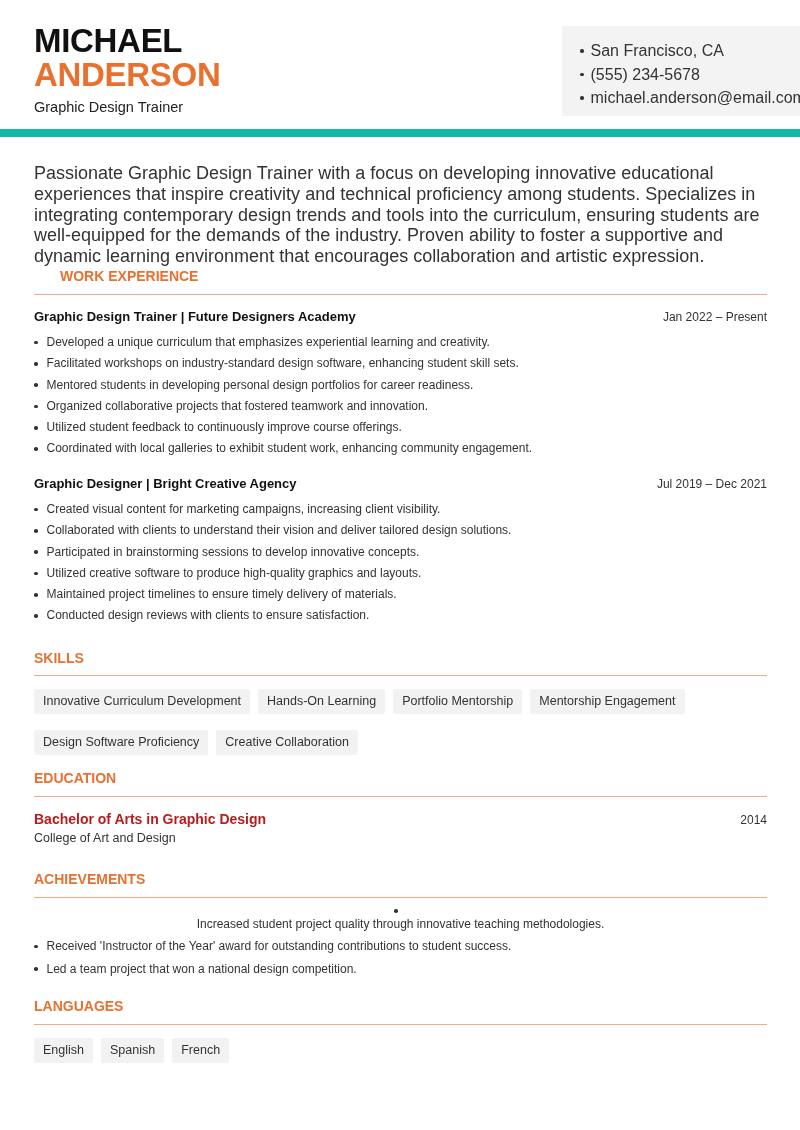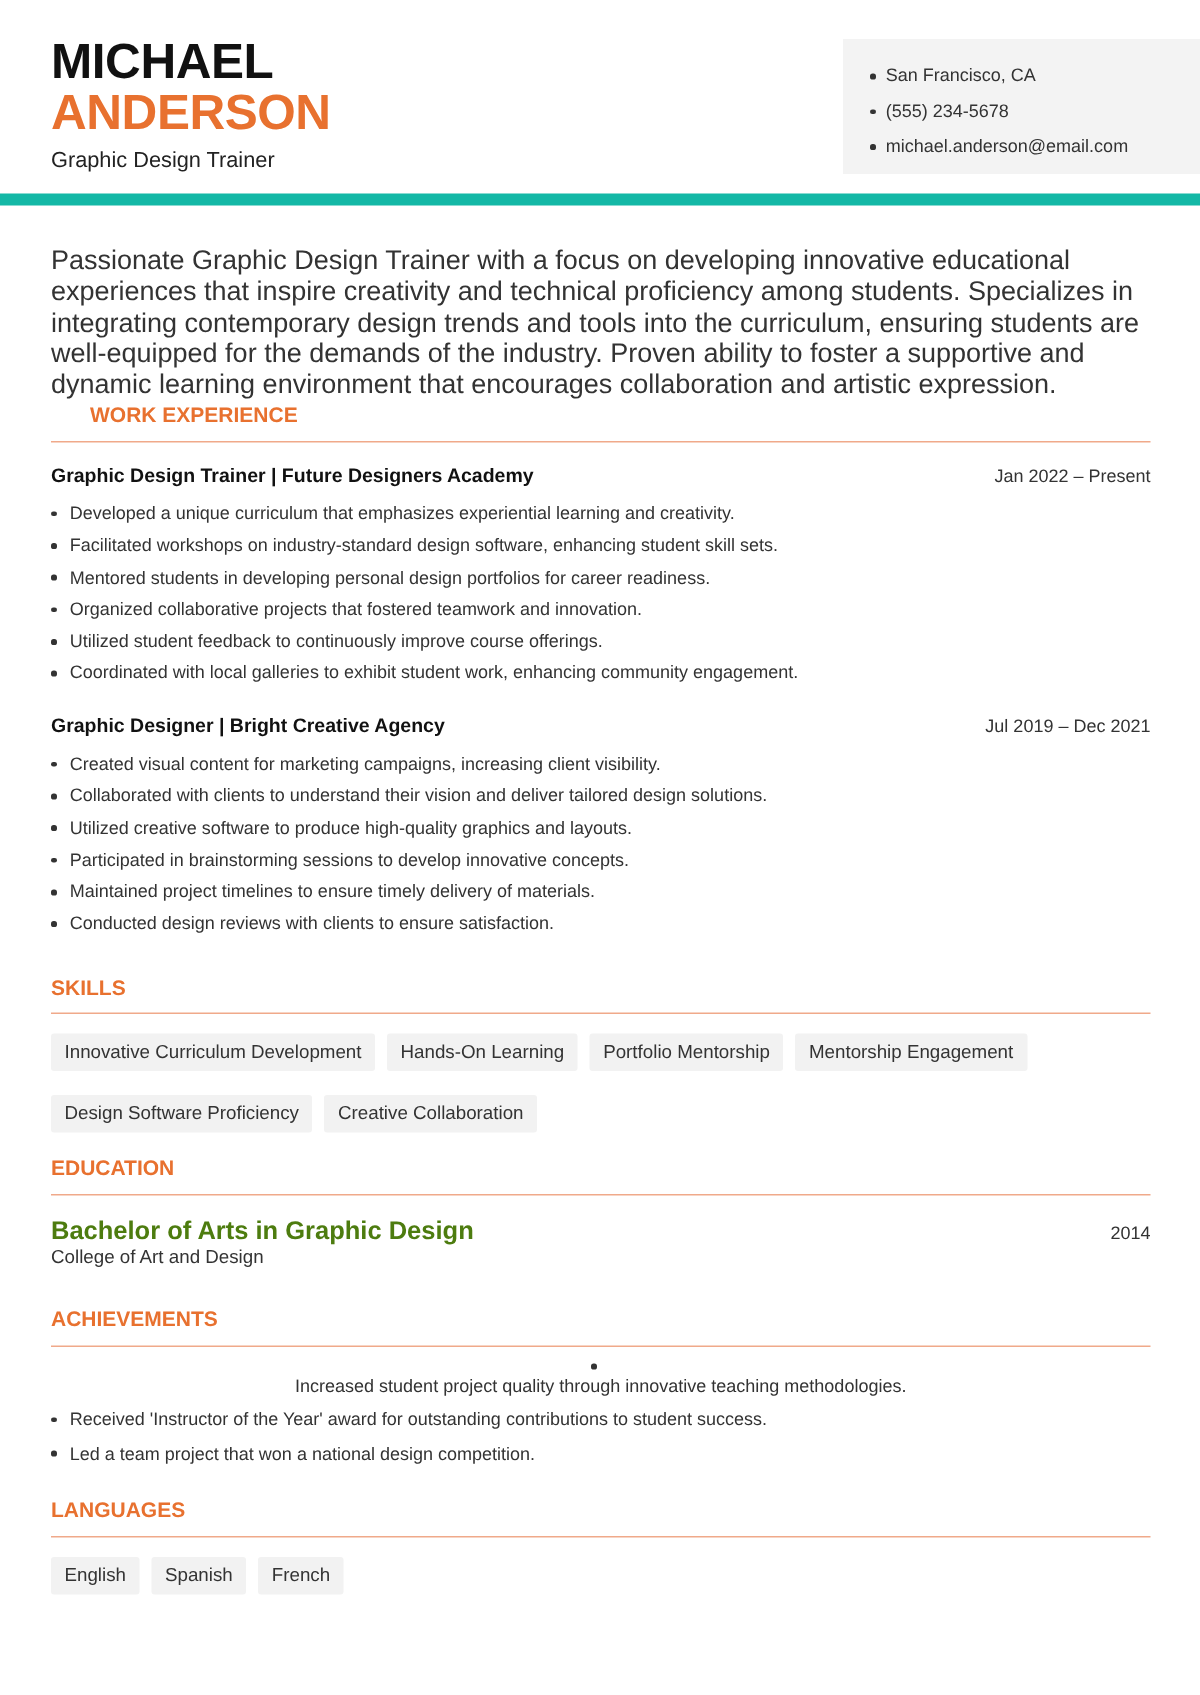--- a/index.html
+++ b/index.html
@@ -27,21 +27,21 @@
     .job-title {
       position: absolute; left: 34px; top: 99px;
       font-size: 14.5px; color: #222222;
     }
     .contact-box {
       position: absolute; left: 562px; top: 26px; width: 238px; height: 90px;
       background: #f3f3f3;
       padding: 13px 0 0 18px;
     }
     .contact-item {
-      font-size: 12px; color: #333333; line-height: 23.5px;
+      font-size: 16px; color: #333333; line-height: 23.5px;
       display: flex; align-items: center; text-align: center;
     }
     .bullet-dot {
       display: inline-block; width: 3.5px; height: 3.5px; border-radius: 50%;
       background: #333333; margin-right: 7px; flex: none;
     }
     .summary {
       position: absolute; left: 34px; top: 163px; width: 740px;
       font-size: 18px; line-height: 20.8px; color: #333333;
     }
@@ -70,21 +70,21 @@
       display: flex; flex-wrap: wrap; gap: 16px 8px;
     }
     .chip {
       background: #f2f2f2; font-size: 12.5px; color: #333333;
       padding: 0 9px; height: 25px; line-height: 25px; border-radius: 2px;
     }
     .edu-row {
       position: absolute; left: 34px; width: 733px;
       display: flex; justify-content: space-between; align-items: baseline;
     }
-    .edu-degree { font-size: 17px; font-weight: 700; color: #4d7c0f; }
+    .edu-degree { font-size: 14px; font-weight: 700; color: #b91c1c; }
     .edu-year { font-size: 12px; color: #333333; }
     .edu-school { position: absolute; left: 34px; font-size: 12.5px; color: #333333; }
   </style>
 </head>
 <body>
 
 <div class="header">
   <div class="name-first">MICHAEL</div>
   <div class="name-last">ANDERSON</div>
   <div class="job-title">Graphic Design Trainer</div>
@@ -148,25 +148,25 @@
   <div class="bullet-row">
       <span class="bullet-dot"></span>
       <span>Created visual content for marketing campaigns, increasing client visibility.</span>
     </div>
   <div class="bullet-row">
       <span class="bullet-dot"></span>
       <span>Collaborated with clients to understand their vision and deliver tailored design solutions.</span>
     </div>
   <div class="bullet-row">
       <span class="bullet-dot"></span>
+      <span>Participated in brainstorming sessions to develop innovative concepts.</span>
+    </div>
+  <div class="bullet-row">
+      <span class="bullet-dot"></span>
       <span>Utilized creative software to produce high-quality graphics and layouts.</span>
-    </div>
-  <div class="bullet-row">
-      <span class="bullet-dot"></span>
-      <span>Participated in brainstorming sessions to develop innovative concepts.</span>
     </div>
   <div class="bullet-row">
       <span class="bullet-dot"></span>
       <span>Maintained project timelines to ensure timely delivery of materials.</span>
     </div>
   <div class="bullet-row">
       <span class="bullet-dot"></span>
       <span>Conducted design reviews with clients to ensure satisfaction.</span>
     </div>
 </div>

